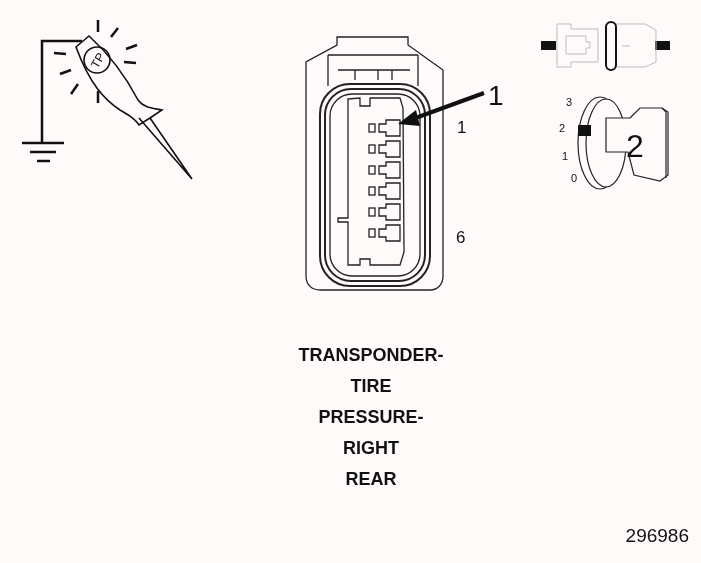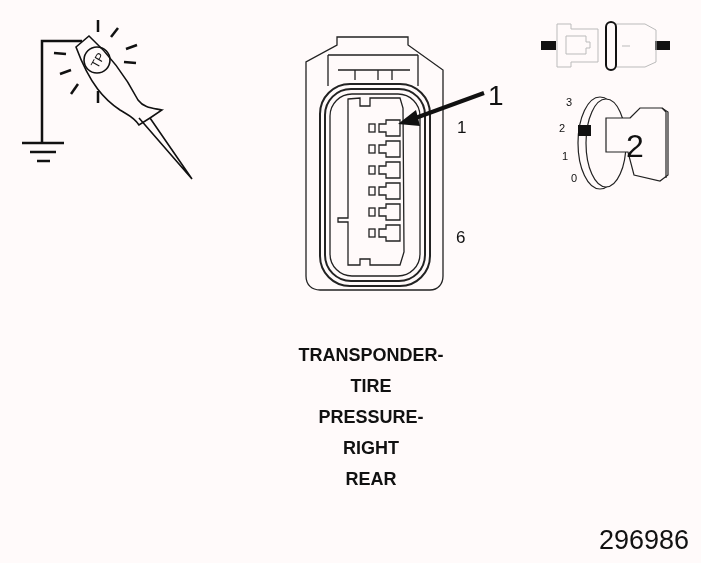--- a/index.html
+++ b/index.html
@@ -106,13 +106,13 @@
 <div class="label" style="left:562px; top:150px; font-size:11px;">1</div>
 <div class="label" style="left:571px; top:172px; font-size:11px;">0</div>
 <div class="label" style="left:626px; top:128px; font-size:32px;">2</div>
 
 <div class="caption" style="top:345px;">TRANSPONDER-</div>
 <div class="caption" style="top:376px;">TIRE</div>
 <div class="caption" style="top:407px;">PRESSURE-</div>
 <div class="caption" style="top:438px;">RIGHT</div>
 <div class="caption" style="top:469px;">REAR</div>
 
-<div class="label" style="right:12px; top:525px; font-size:27px;margin-left:36px;">296986</div>
+<div class="label" style="right:12px; top:525px; font-size:19px;margin-left:36px;">296986</div>
 
 </body></html>

